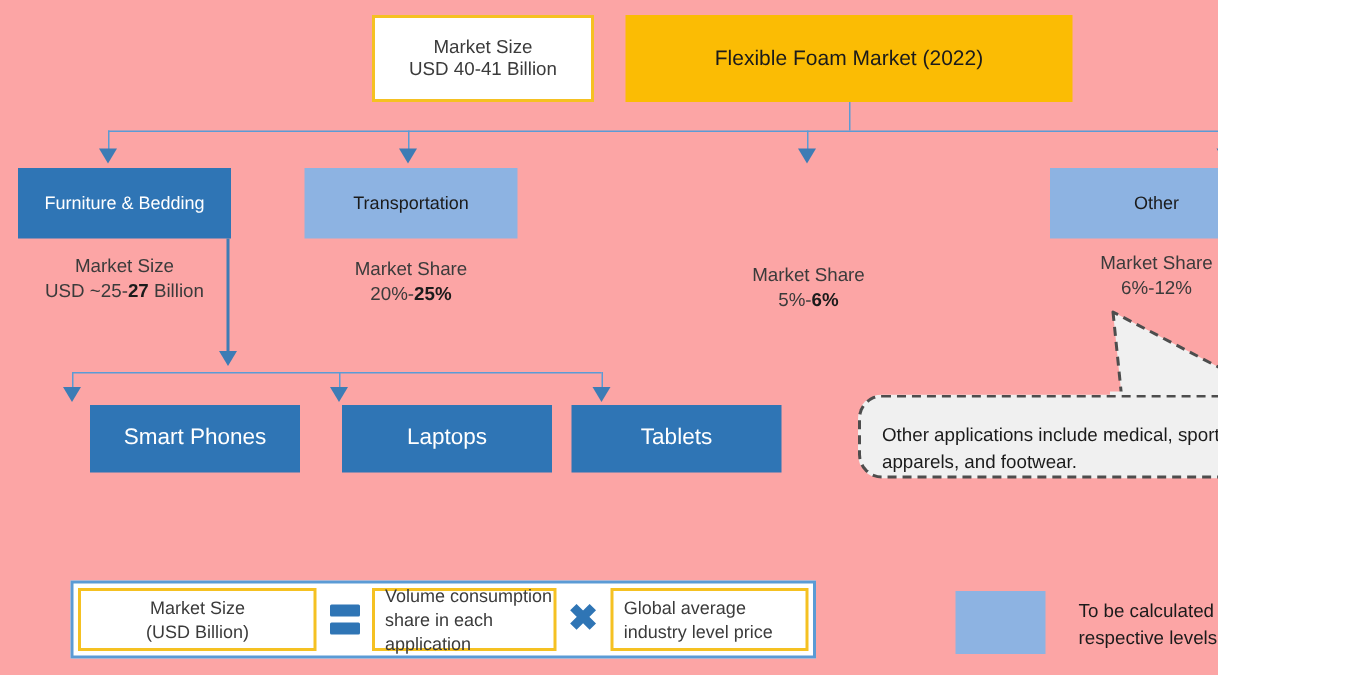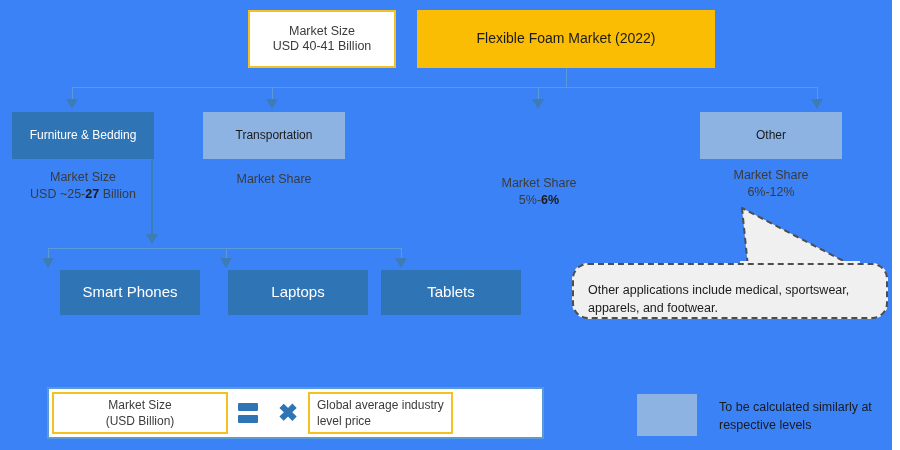--- a/index.html
+++ b/index.html
@@ -5,23 +5,23 @@
   html, body {
     margin: 0;
     padding: 0;
     background: #ffffff;
   }
   body {
     font-family: "Liberation Sans", sans-serif;
   }
   #canvas {
     position: relative;
-    width: 892px;
+    width: 812px;
     height: 450px;
-    background: #3b82f6;
+    background: #fca5a5;
     overflow: hidden;
   }
   .box {
     position: absolute;
     box-sizing: border-box;
     display: flex;
     align-items: center;
     justify-content: center;
     text-align: center;
     line-height: 1.22;
@@ -220,20 +220,21 @@
   <div class="box lvl2 light" id="box-transportation">Transportation</div>
   <div class="box lvl2 light" id="box-other">Other</div>
 
   <div class="sublabel" id="sub-furniture">
     <div>Market Size</div>
     <div><span>USD ~25-</span><b>27</b><span> Billion</span></div>
   </div>
 
   <div class="sublabel" id="sub-transportation">
     <div>Market Share</div>
+    <div><span>20%-</span><b>25%</b></div>
   </div>
 
   <div class="sublabel" id="sub-packaging">
     <div>Market Share</div>
     <div><span>5%-</span><b>6%</b></div>
   </div>
 
   <div class="sublabel" id="sub-other">
     <div>Market Share</div>
     <div>6%-12%</div>
@@ -272,20 +273,23 @@
         <span>Market Size</span><br>
         <span>(USD Billion)</span>
       </span>
     </div>
     <div class="op">
       <span class="eq-wrap">
         <span class="eq-bar"></span>
         <span class="eq-bar"></span>
       </span>
     </div>
+    <div class="fbox" id="fbox-2">
+      <span>Volume consumption share in each application</span>
+    </div>
     <div class="op">
       <span class="mult">✖</span>
     </div>
     <div class="fbox" id="fbox-3">
       <span>Global average industry level price</span>
     </div>
   </div>
 
   <div id="legend-swatch" style="background: rgb(141, 179, 226);"></div>
   <div id="legend-text">To be calculated similarly at respective levels</div>

